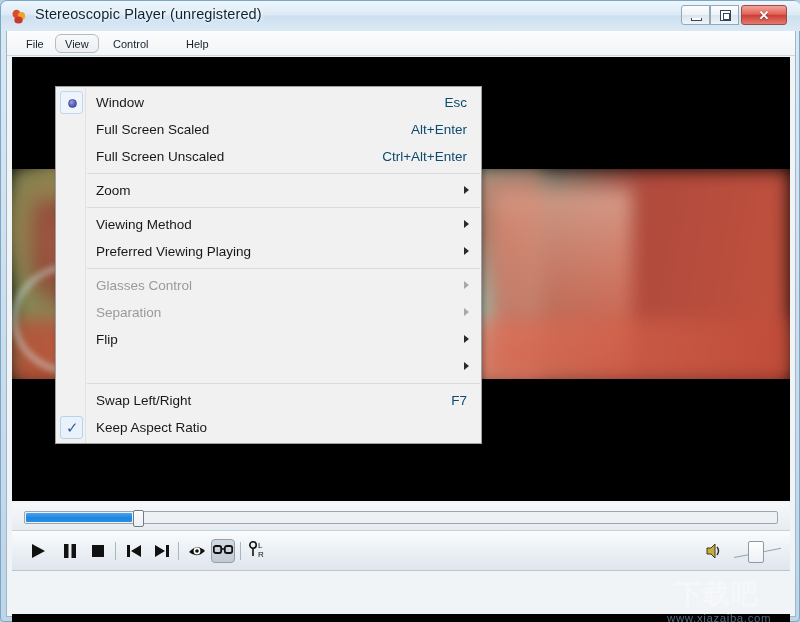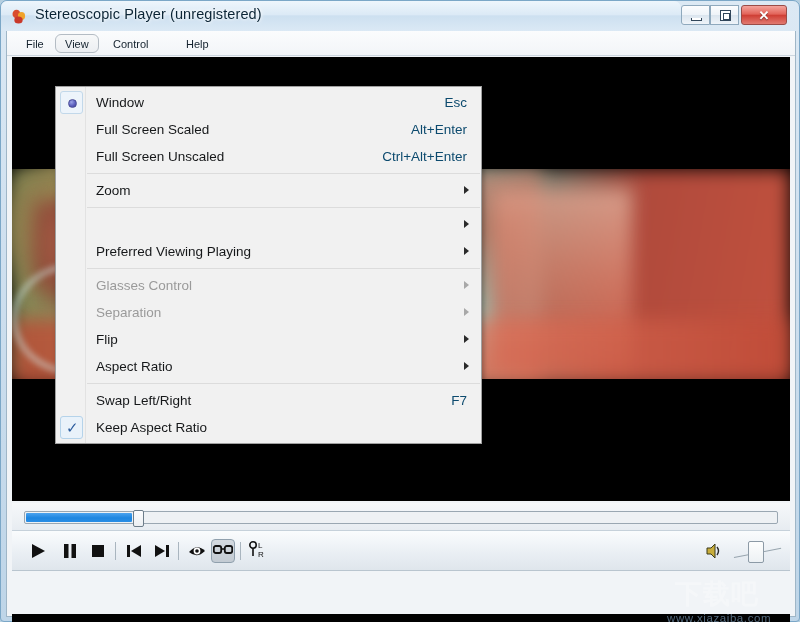--- a/index.html
+++ b/index.html
@@ -16,21 +16,21 @@
     left: 0; top: 0;
     width: 800px; height: 622px;
     background: linear-gradient(180deg,#dce9f4 0%, #cfe0ef 40%, #bed5e8 100%);
     border: 1px solid #7ba7c7;
     border-radius: 7px 7px 4px 4px;
     padding: 1px;
   }
 
   
   #titlebar {
-    position: absolute; left: 0; top: 0; width: 680px; height: 30px;
+    position: absolute; left: 0; top: 0; width: 800px; height: 30px;
     background: linear-gradient(180deg,#eef6fc 0%, #dceaf6 45%, #cde0f0 50%, #dbe9f5 100%);
     border-radius: 7px 7px 0 0;
   }
   #app-icon {
     position: absolute; left: 10px; top: 7px; width: 17px; height: 17px;
   }
   #title-text {
     position: absolute; left: 34px; top: 5px;
     font-size: 14.5px; color: #0b2536; letter-spacing: .1px;
     text-shadow: 0 0 3px #fff, 0 0 5px #fff;
@@ -452,20 +452,21 @@
       <div class="msep"></div>
 
       <div class="mi">
         <div class="mlabel">Zoom</div>
         <div class="marrow"></div>
       </div>
 
       <div class="msep"></div>
 
       <div class="mi">
+        <div class="mlabel">Viewing Method</div>
         <div class="marrow"></div>
       </div>
 
       <div class="mi">
         <div class="mlabel">Preferred Viewing Playing</div>
         <div class="marrow"></div>
       </div>
 
       <div class="msep"></div>
 
@@ -478,21 +479,20 @@
         <div class="mlabel">Separation</div>
         <div class="marrow"></div>
       </div>
 
       <div class="mi">
         <div class="mlabel">Flip</div>
         <div class="marrow"></div>
       </div>
 
       <div class="mi">
-        <div class="mlabel">Aspect Ratio</div>
         <div class="marrow"></div>
       </div>
 
       <div class="msep"></div>
 
       <div class="mi">
         <div class="mlabel">Swap Left/Right</div>
         <div class="maccel">F7</div>
       </div>
 

